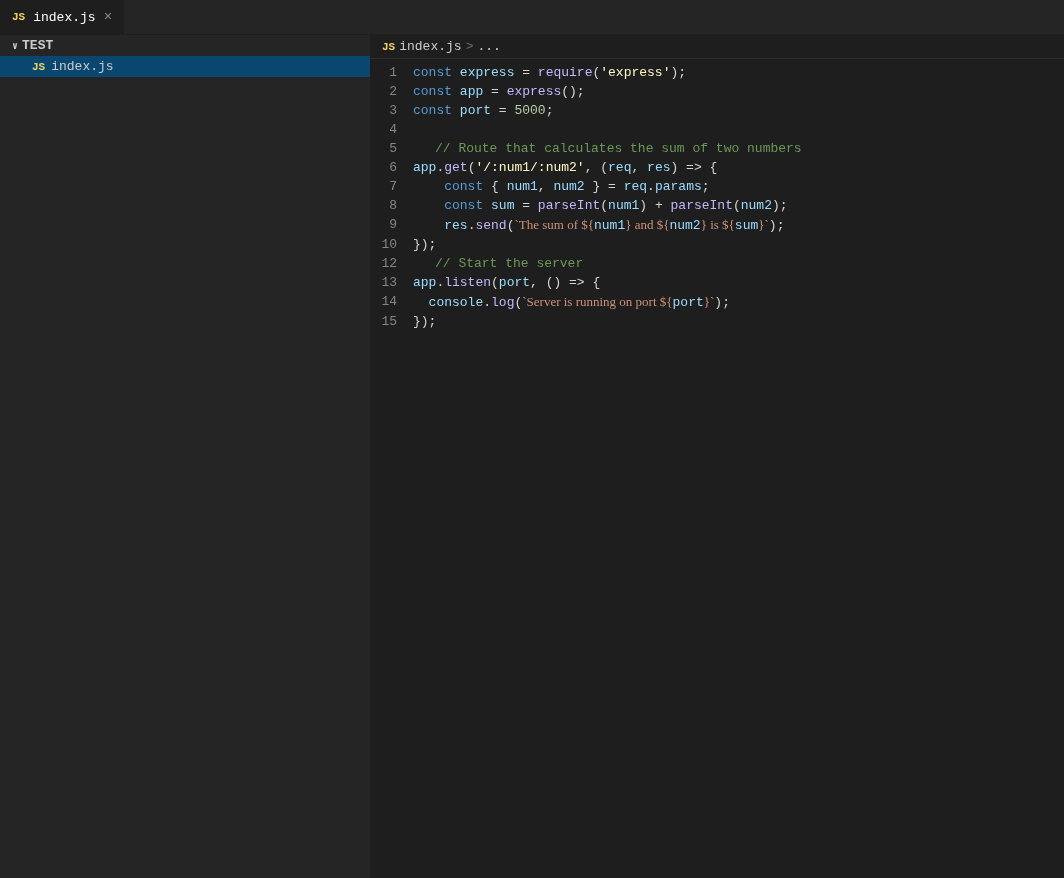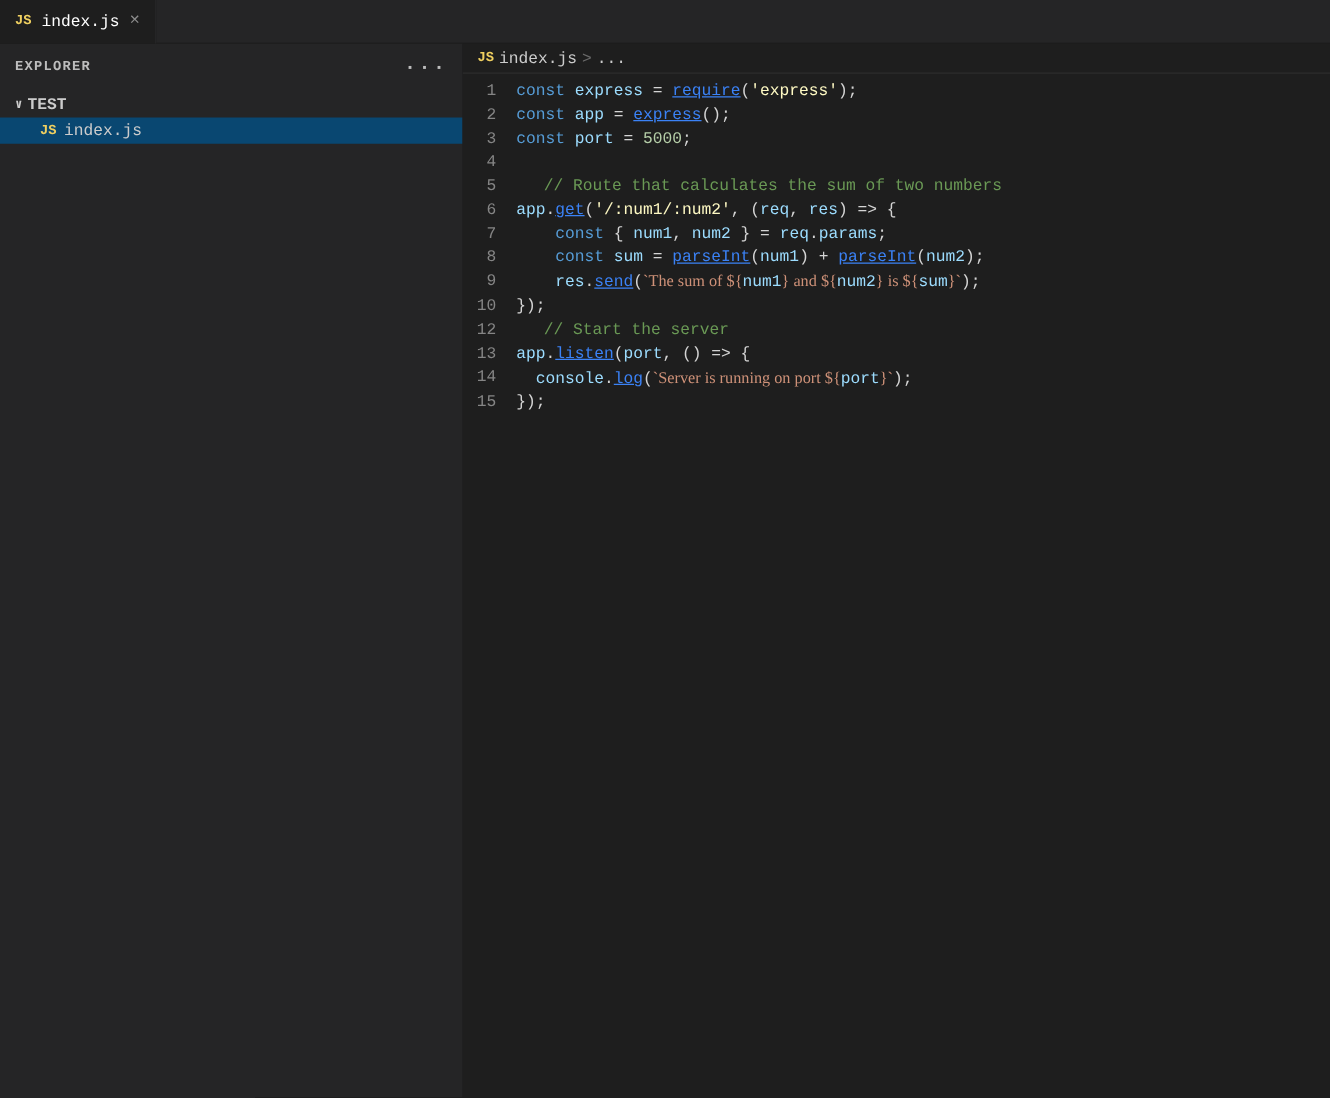--- a/index.html
+++ b/index.html
@@ -177,21 +177,21 @@
 
     .line-content {
       flex: 1;
       white-space: pre;
       font-size: 13px;
     }
 
     
     .kw { color: #569cd6; }         
     .var { color: #9cdcfe; }        
-    .fn { color: #3b82f6; text-decoration: underline; }         
+    .fn { color: #c4b5fd; }         
     .str { color: #fef9c3; font-family: Liberation Mono, monospace; }        
     .num { color: #b5cea8; }         
     .comment { color: #6a9955; margin-left: 22px; }    
     .plain { color: #d4d4d4; }     
     .template { color: #ce9178; font-family: Liberation Serif, serif; }
 
     
     .line-indicator {
       width: 3px;
       background: #0078d4;
@@ -209,24 +209,20 @@
   <div class="tab">
     <span class="js-icon">JS</span>
     <span>index.js</span>
     <span class="close-btn">×</span>
   </div>
 </div>
 
 <div class="main">
 
   <div class="sidebar">
-    <div class="sidebar-header">
-      <span>EXPLORER</span>
-      <span class="dots">···</span>
-    </div>
     <div class="folder-row">
       <span class="chevron">∨</span>
       <span>TEST</span>
     </div>
     <div class="file-row">
       <span class="js-badge">JS</span>
       <span>index.js</span>
     </div>
   </div>
 

